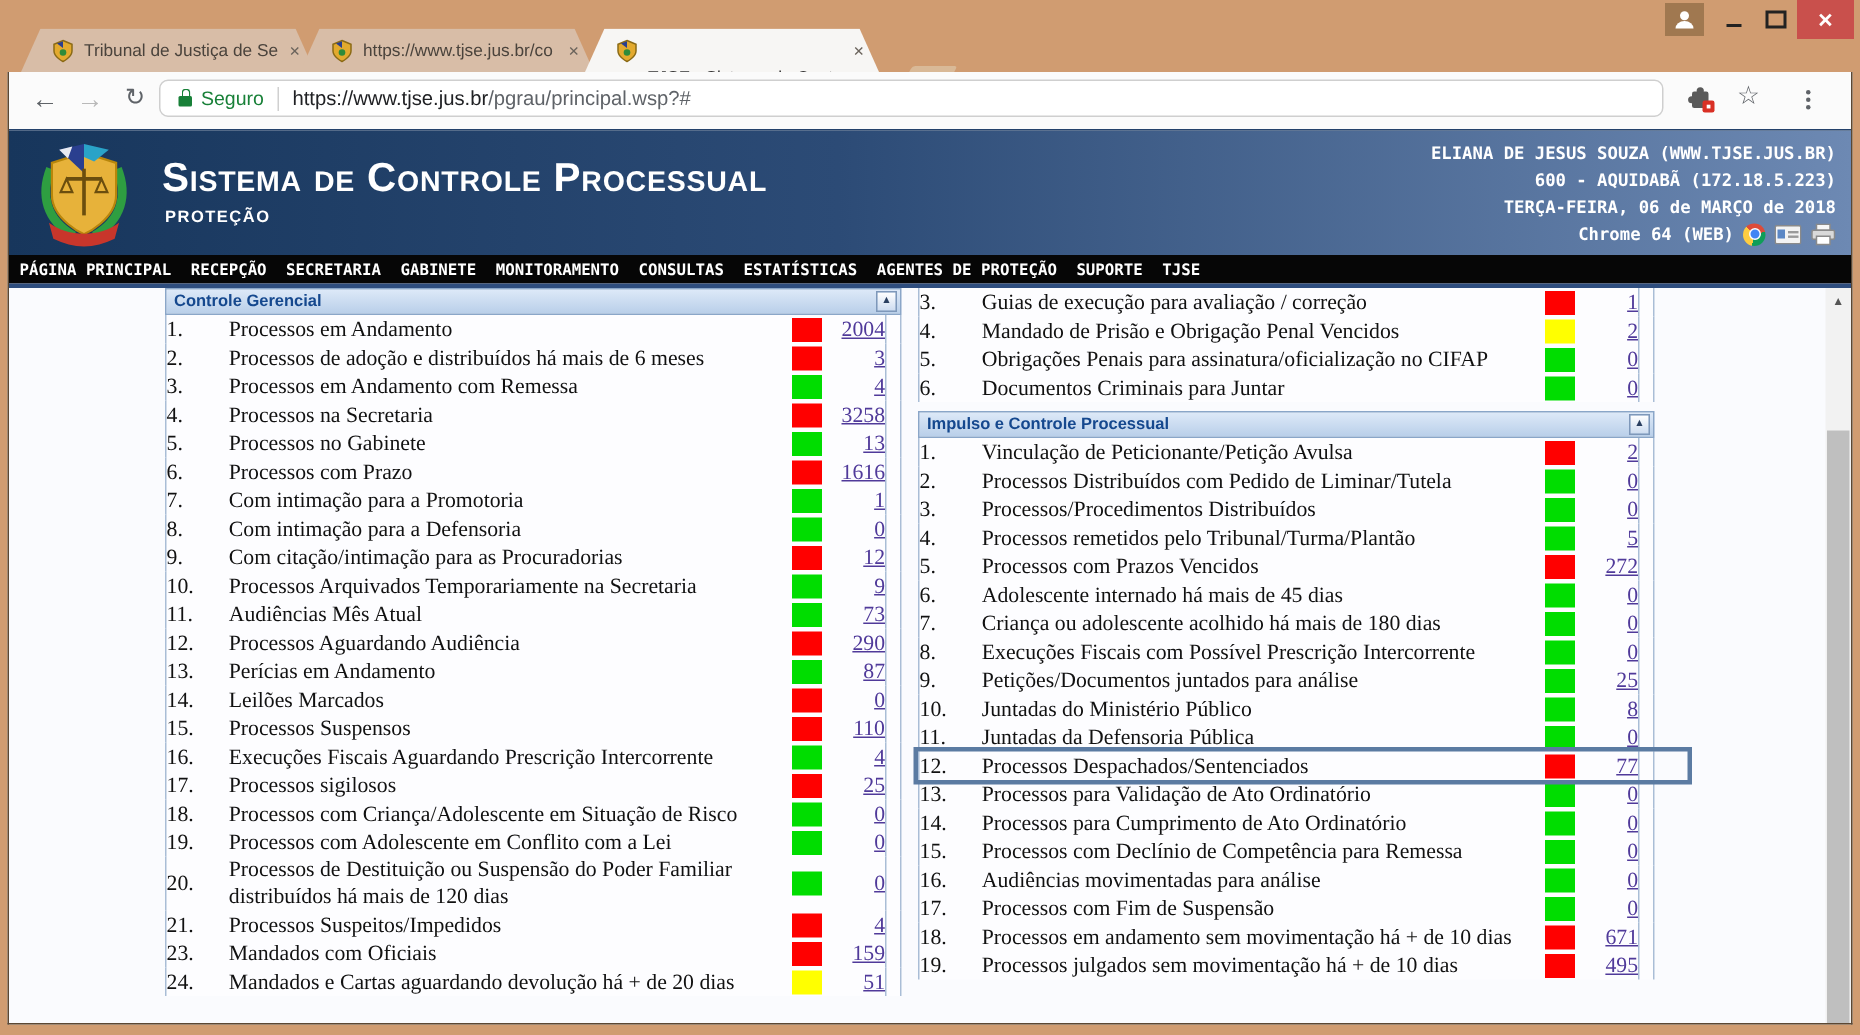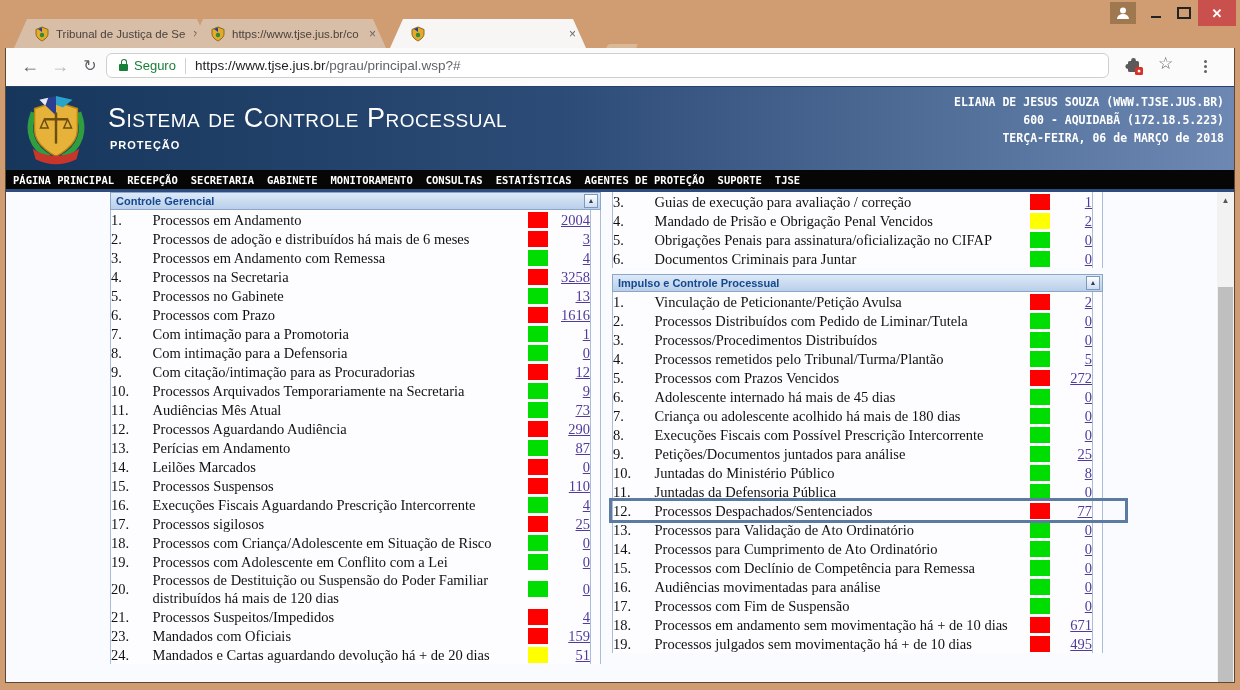--- a/index.html
+++ b/index.html
@@ -49,21 +49,21 @@
   .star{position:absolute;left:1152px;top:5px;font-size:17px;color:#5f6368;}
   .dots{position:absolute;left:1190px;top:8px;width:18px;height:20px;display:flex;flex-direction:column;align-items:center;justify-content:center;gap:2px;}
   .dots i{width:3px;height:3px;border-radius:50%;background:#5f6368;}
 
   
   .page{position:absolute;top:38px;left:0;right:0;bottom:0;}
   .site-header{position:absolute;top:0;left:0;right:0;height:84px;
       background:linear-gradient(90deg,#17365c 0%,#2c4b76 45%,#6d89b3 100%);
       border-top:1px solid #24426b;box-sizing:border-box;}
   .logo{position:absolute;left:14px;top:5px;}
-  .site-title{position:absolute;left:102px;top:16px;color:#fff;font-variant:small-caps;font-weight:normal;font-size:27px;letter-spacing:.5px;}
+  .site-title{position:absolute;left:102px;top:16px;color:#fff;font-variant:small-caps;font-weight:bold;font-size:27px;letter-spacing:.5px;}
   .site-sub{position:absolute;left:104px;top:52px;color:#fff;font-weight:bold;font-size:11px;letter-spacing:1px;}
   .hdr-info{position:absolute;right:10px;top:6px;text-align:right;color:#fff;
             font-family:"DejaVu Sans Mono",monospace;font-weight:bold;font-size:11.5px;line-height:18px;}
   .hdr-line4{display:flex;align-items:center;justify-content:flex-end;gap:6px;}
   .chrome-icon{width:15px;height:15px;border-radius:50%;background:conic-gradient(from -45deg,#dd4b39 0 33%,#0f9d58 0 66%,#ffcd40 0 100%);position:relative;}
   .chrome-icon:after{content:"";position:absolute;inset:3.5px;border-radius:50%;background:#4285f4;border:1.5px solid #fff;}
 
   .menubar{position:absolute;top:84px;left:0;right:0;height:19px;background:#060606;
            display:flex;align-items:center;gap:13px;padding-left:7px;
            font-family:"DejaVu Sans Mono",monospace;font-weight:bold;font-size:10.5px;color:#fff;white-space:nowrap;}
@@ -122,21 +122,21 @@
 <div class="tabstrip">
   <div class="tab" style="left:14px;">
     <svg class="favicon" viewBox="0 0 16 16">
       <path d="M8 1 L14 3.5 V8 C14 12 8 15 8 15 C8 15 2 12 2 8 V3.5 Z" fill="#e3aa2e" stroke="#8a6a16"></path>
       <path d="M4 3 L8 1.5 V6 Z" fill="#2a3f8f"></path>
         <circle cx="8" cy="9" r="2.2" fill="#2e8b3a"></circle>
     </svg>
     <span class="title">Tribunal de Justiça de Se</span>
     <span class="close">×</span>
   </div>
-  <div class="tab" style="left:190px;">
+  <div class="tab" style="left:200px;">
     <svg class="favicon" viewBox="0 0 16 16">
       <path d="M8 1 L14 3.5 V8 C14 12 8 15 8 15 C8 15 2 12 2 8 V3.5 Z" fill="#e3aa2e" stroke="#8a6a16"></path>
       <path d="M4 3 L8 1.5 V6 Z" fill="#2a3f8f"></path>
         <circle cx="8" cy="9" r="2.2" fill="#2e8b3a"></circle>
     </svg>
     <span class="title">https://www.tjse.jus.br/co</span>
     <span class="close">×</span>
   </div>
   <div class="tab active" style="left:390px;">
     <svg class="favicon" viewBox="0 0 16 16">
@@ -194,20 +194,35 @@
         <line x1="25" y1="27" x2="49" y2="27" stroke="#6b4e0e" stroke-width="2.5"></line>
         <path d="M25,27 l-4,9 h8 z M49,27 l-4,9 h8 z" fill="none" stroke="#6b4e0e" stroke-width="1.5"></path>
         <path d="M13,57 C26,67 48,67 61,57 L58,68 C44,75 30,75 16,68 Z" fill="#c8362b"></path>
       </svg>
       <div class="site-title">Sistema de Controle Processual</div>
       <div class="site-sub">PROTEÇÃO</div>
       <div class="hdr-info">
         <div>ELIANA DE JESUS SOUZA (WWW.TJSE.JUS.BR)</div>
         <div>600 - AQUIDABÃ (172.18.5.223)</div>
         <div>TERÇA-FEIRA, 06 de MARÇO de 2018</div>
+        <div class="hdr-line4">
+          <span>Chrome 64 (WEB)</span>
+          <span class="chrome-icon"></span>
+          <svg width="18" height="13" viewBox="0 0 18 13">
+            <rect x="0.5" y="0.5" width="17" height="12" rx="1" fill="#f3f3f3" stroke="#8a8a8a"></rect>
+            <rect x="2" y="3" width="5" height="6" fill="#5b87c5"></rect>
+            <rect x="9" y="4" width="7" height="1.6" fill="#9a9a9a"></rect>
+            <rect x="9" y="7" width="7" height="1.6" fill="#9a9a9a"></rect>
+          </svg>
+          <svg width="17" height="15" viewBox="0 0 17 15">
+            <rect x="4" y="0.5" width="9" height="4" fill="#f7f7f7" stroke="#8a8a8a"></rect>
+            <rect x="1" y="4.5" width="15" height="6" rx="1" fill="#d9d9d9" stroke="#8a8a8a"></rect>
+            <rect x="4" y="8.5" width="9" height="5.5" fill="#fff" stroke="#8a8a8a"></rect>
+          </svg>
+        </div>
       </div>
     </div>
 
     <div class="menubar">
       <span class="menu-item">PÁGINA PRINCIPAL</span>
       <span class="menu-item">RECEPÇÃO</span>
       <span class="menu-item">SECRETARIA</span>
       <span class="menu-item">GABINETE</span>
       <span class="menu-item">MONITORAMENTO</span>
       <span class="menu-item">CONSULTAS</span>

